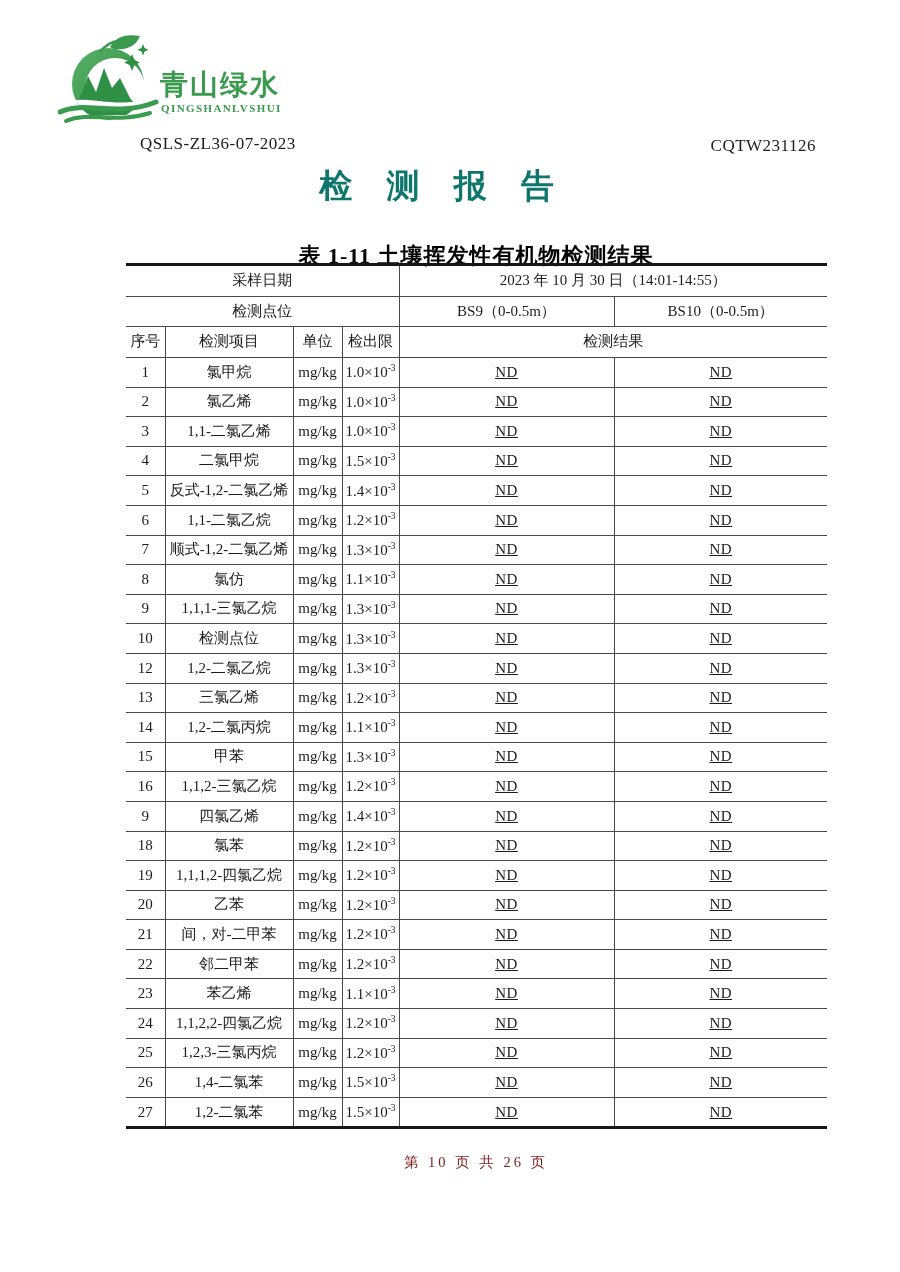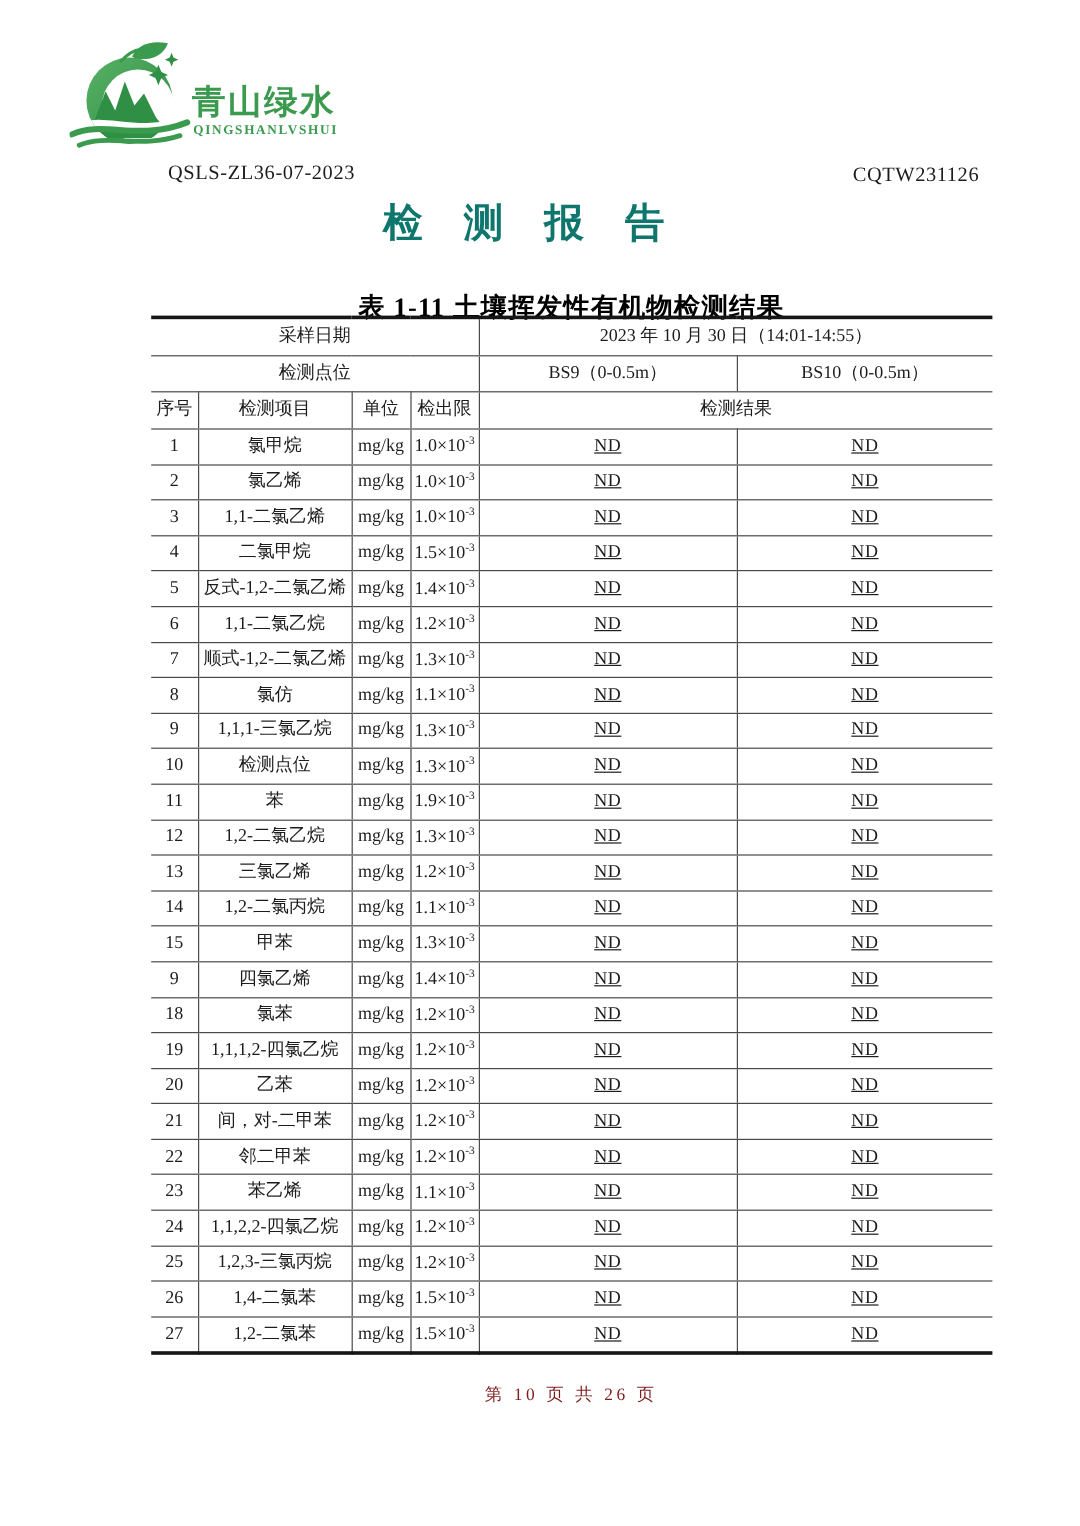--- a/index.html
+++ b/index.html
@@ -203,28 +203,20 @@
           </tr>
           <tr class="data-row">
             <td class="c-no">10</td>
             <td class="c-item vl">检测点位</td>
             <td class="c-unit vl">mg/kg</td>
             <td class="c-limit vl">1.3×10<sup>-3</sup></td>
             <td class="c-res vl">ND</td>
             <td class="c-res vl">ND</td>
           </tr>
           <tr class="data-row">
-            <td class="c-no">11</td>
-            <td class="c-item vl">苯</td>
-            <td class="c-unit vl">mg/kg</td>
-            <td class="c-limit vl">1.9×10<sup>-3</sup></td>
-            <td class="c-res vl">ND</td>
-            <td class="c-res vl">ND</td>
-          </tr>
-          <tr class="data-row">
             <td class="c-no">12</td>
             <td class="c-item vl">1,2-二氯乙烷</td>
             <td class="c-unit vl">mg/kg</td>
             <td class="c-limit vl">1.3×10<sup>-3</sup></td>
             <td class="c-res vl">ND</td>
             <td class="c-res vl">ND</td>
           </tr>
           <tr class="data-row">
             <td class="c-no">13</td>
             <td class="c-item vl">三氯乙烯</td>
@@ -239,20 +231,28 @@
             <td class="c-unit vl">mg/kg</td>
             <td class="c-limit vl">1.1×10<sup>-3</sup></td>
             <td class="c-res vl">ND</td>
             <td class="c-res vl">ND</td>
           </tr>
           <tr class="data-row">
             <td class="c-no">15</td>
             <td class="c-item vl">甲苯</td>
             <td class="c-unit vl">mg/kg</td>
             <td class="c-limit vl">1.3×10<sup>-3</sup></td>
+            <td class="c-res vl">ND</td>
+            <td class="c-res vl">ND</td>
+          </tr>
+          <tr class="data-row">
+            <td class="c-no">16</td>
+            <td class="c-item vl">1,1,2-三氯乙烷</td>
+            <td class="c-unit vl">mg/kg</td>
+            <td class="c-limit vl">1.2×10<sup>-3</sup></td>
             <td class="c-res vl">ND</td>
             <td class="c-res vl">ND</td>
           </tr>
           <tr class="data-row">
             <td class="c-no">9</td>
             <td class="c-item vl">四氯乙烯</td>
             <td class="c-unit vl">mg/kg</td>
             <td class="c-limit vl">1.4×10<sup>-3</sup></td>
             <td class="c-res vl">ND</td>
             <td class="c-res vl">ND</td>

